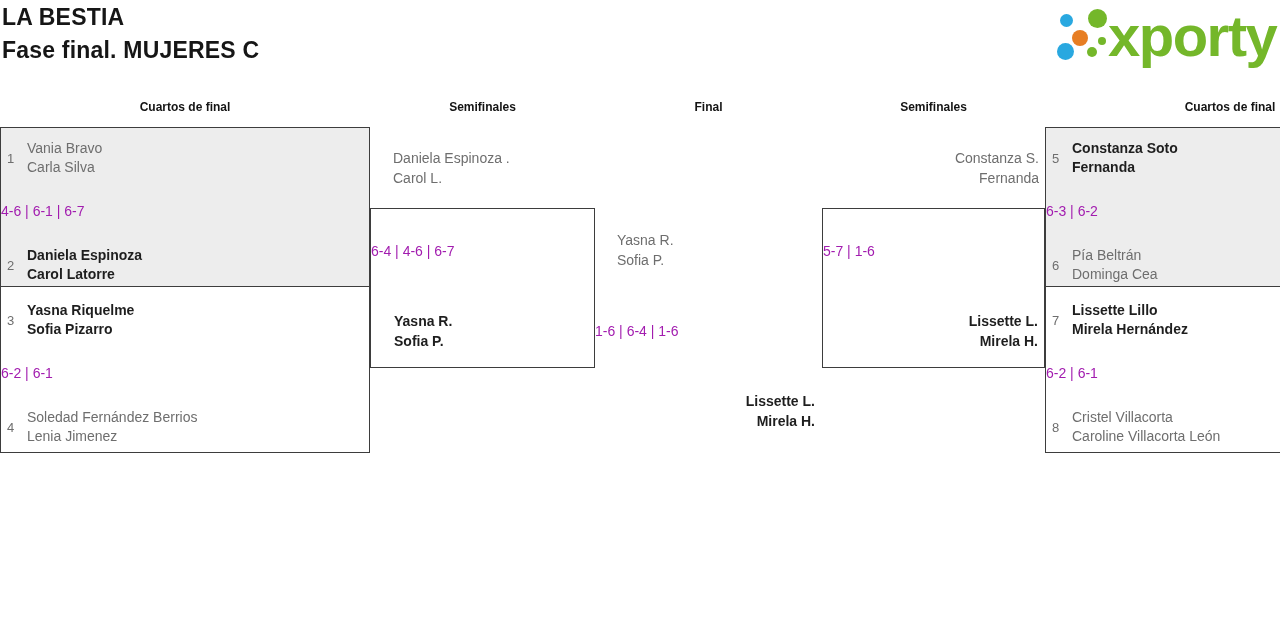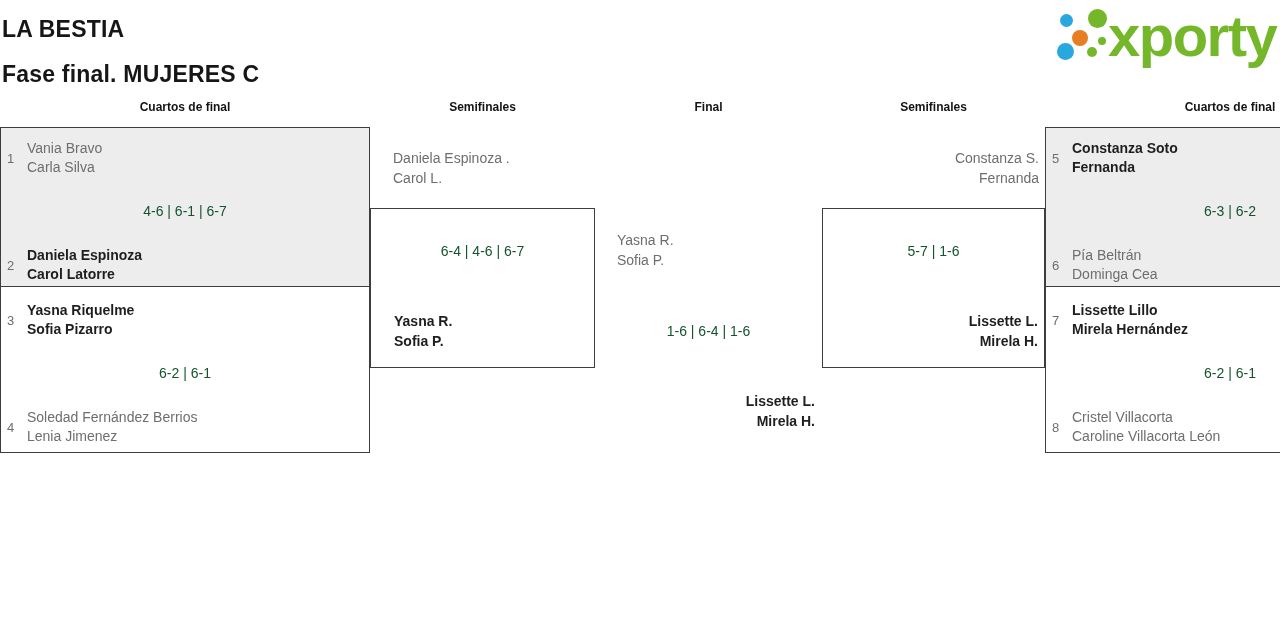--- a/index.html
+++ b/index.html
@@ -5,21 +5,21 @@
   * { margin:0; padding:0; box-sizing:border-box; }
   html,body { background:#fff; }
   .stage {
     position:relative; width:1280px; height:631px;
     background:#fff; overflow:hidden;
     font-family:"Liberation Sans", sans-serif;
   }
   
   .title-block { position:absolute; left:2px; top:1px; }
   .title-block .t1, .title-block .t2 {
-    font-size:23px; font-weight:700; color:#161616; line-height:33px; letter-spacing:.2px;margin-top:12px;
+    font-size:23px; font-weight:700; color:#161616; line-height:33px; letter-spacing:.2px;
   }
   
   .logo { position:absolute; left:1050px; top:0; width:230px; height:80px; cursor:pointer; }
   .logo .dot { position:absolute; border-radius:50%; }
   .logo .logo-text {
     position:absolute; left:58px; top:7px;
     font-size:58px; font-weight:700; letter-spacing:-1.5px;
     color:#74b72a; line-height:1; font-family:"Liberation Sans", sans-serif;
   }
   
@@ -30,22 +30,22 @@
   
   .box { position:absolute; border:1px solid #3d3d3d; background:#fff; }
   .box.gray { background:#ededed; }
   
   .team { position:absolute; left:0; display:flex; gap:6px; padding-left:6px;
           font-size:14px; line-height:19px; color:#6e6e6e; }
   .team .seed { font-size:13px; color:#6e6e6e; width:14px; align-self:center; flex:none; }
   .team .names span { display:block; white-space:nowrap; }
   .team.winner .names { font-weight:700; color:#1e1e1e; }
   .score {
-    position:absolute; left:0; width:100%; text-align:center;
-    font-size:14px; color:#14532d; line-height:19px;
+    position:absolute; left:0; width:100%; 
+    font-size:14px; color:#a21caf; line-height:19px;
   }
   
   .free-team { position:absolute; font-size:14px; line-height:19.5px; color:#6e6e6e; }
   .free-team span { display:block; white-space:nowrap;margin-left:16px; }
   .free-team.winner { font-weight:700; color:#1e1e1e; }
   .free-team.align-right { text-align:right; }
 </style>
 </head>
 <body>
 

